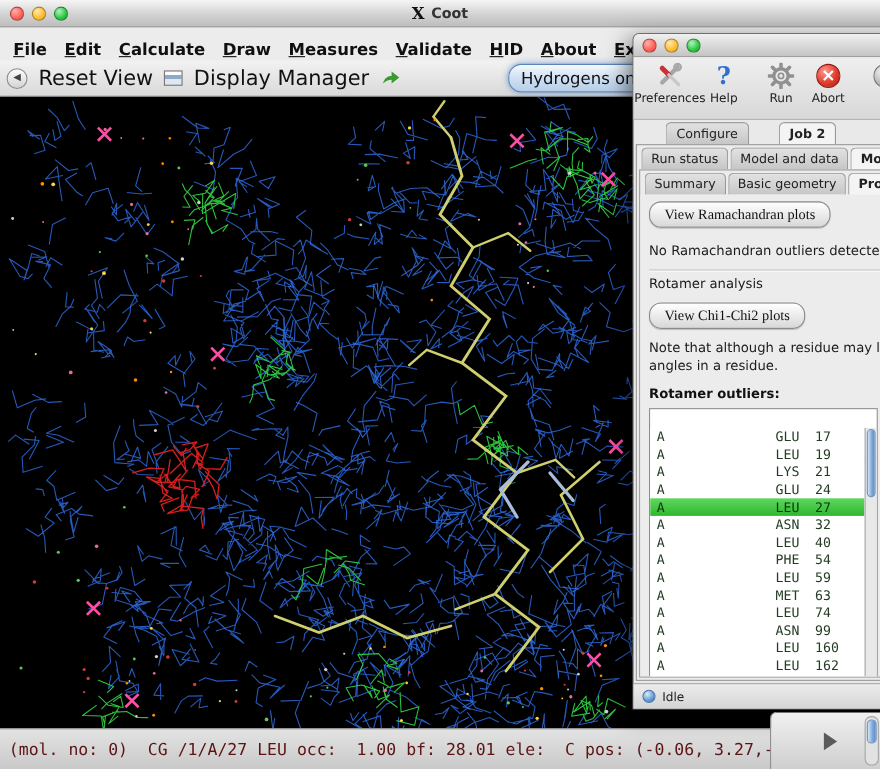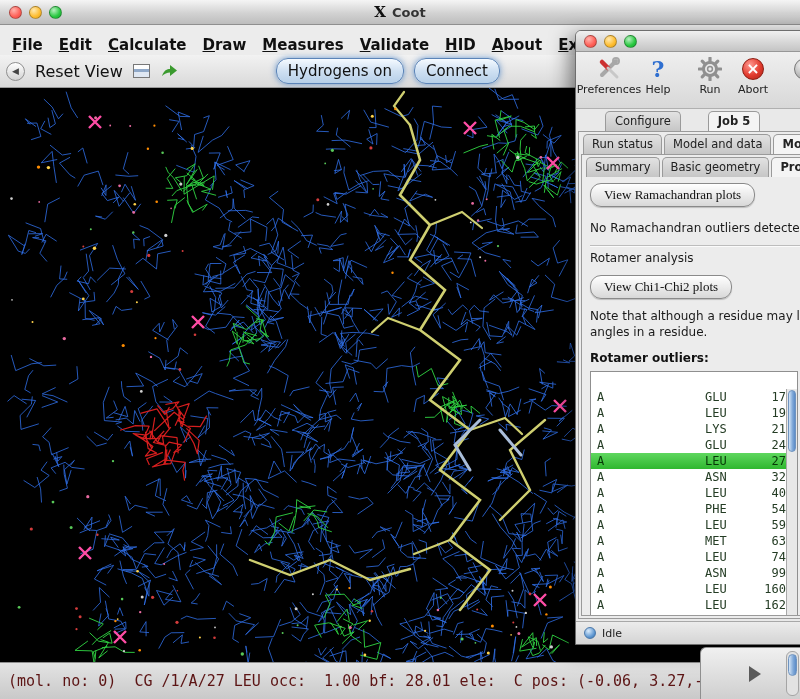--- a/index.html
+++ b/index.html
@@ -22,21 +22,21 @@
   .menubar{position:absolute;left:0;top:25px;width:800px;height:40px;background:#ececec;
     border-bottom:1px solid #a8a8a8;display:flex;align-items:center;padding:0 4px;}
   .menu-item{padding:0 8px;font-size:15px;font-weight:bold;color:#101010;white-space:nowrap;}
   .menu-item::first-letter{text-decoration:underline;}
 
   .toolbar{position:absolute;left:0;top:55px;width:800px;height:33px;
     background:linear-gradient(#f2f2f2,#d9d9d9);border-bottom:1px solid #9a9a9a;
     display:flex;align-items:center;padding:0 6px;gap:10px;}
   .round-icon{width:19px;height:19px;border-radius:50%;border:1px solid #8f8f8f;flex:0 0 19px;
     background:linear-gradient(#ffffff,#d2d2d2);color:#444;font-size:9px;line-height:17px;text-align:center;}
-  .tb-label{font-size:16px;color:#111;white-space:nowrap;}
+  .tb-label{font-size:19px;color:#111;white-space:nowrap;}
   .dm-icon{width:17px;height:14px;border:1px solid #777;flex:0 0 17px;
     background:linear-gradient(#fdfdfd 0 30%,#8fa8c8 30% 55%,#dfe7f2 55%);}
   .tb-btn{border:1px solid #5b84b8;border-radius:12px;white-space:nowrap;
     background:linear-gradient(#f5faff,#cfe0f2 50%,#b6cfe8);padding:3px 11px;font-size:15px;color:#111;
     box-shadow:0 0 6px rgba(90,140,200,.9);}
   .hydro{margin-left:88px;}
 
   .gl-canvas{position:absolute;left:0;top:88px;width:800px;height:574px;background:#000;}
 
   .statusbar{position:absolute;left:0;top:662px;width:800px;height:37px;
@@ -96,21 +96,21 @@
   .thead{display:flex;height:17px;}
   .th{background:linear-gradient(#fdfdfd,#dcdcdc);border-right:1px solid #b2b2b2;
     border-bottom:1px solid #a0a0a0;font-family:"DejaVu Sans","Liberation Sans",sans-serif;
     font-size:12px;padding:0 0 0 6px;line-height:16px;color:#111;white-space:nowrap;margin-top:44px;}
   .th.chain{width:112px;flex:0 0 112px;}
   .th.res{flex:1;}
   .tbody{position:absolute;top:17px;left:0;right:11px;bottom:0;overflow:hidden;background:#fff;}
   .trow{display:flex;height:16px;line-height:16px;color:#243c24;}
   .trow .c-chain{width:112px;flex:0 0 112px;padding-left:6px;}
   .trow .c-res{width:38px;flex:0 0 38px;padding-left:2px;}
-  .trow .c-num{flex:1;text-align:right;}
+  .trow .c-num{flex:1;text-align:left;}
   .trow.sel{background:linear-gradient(#5fd75f,#2fb72f);color:#073807;}
   .vsb{position:absolute;top:17px;right:0;bottom:0;width:11px;background:#e8e8e8;border-left:1px solid #a8a8a8;}
   .vsb-thumb{position:absolute;top:1px;left:1px;width:8px;height:62px;border-radius:4px;
     background:linear-gradient(90deg,#d4e5f7,#7fa8d8 60%,#5c8cc8);border:1px solid #6f94c0;}
 
   .dlg-status{flex:0 0 23px;background:linear-gradient(#ececec,#d4d4d4);border-top:1px solid #a8a8a8;
     display:flex;align-items:center;gap:6px;padding:0 8px;}
   .idle-orb{width:12px;height:12px;border-radius:50%;border:1px solid #4a78aa;
     background:radial-gradient(circle at 35% 30%,#dcecfb,#5a94d0 65%,#39699c);}
   .dlg-status-text{font-size:11px;color:#222;}
@@ -152,20 +152,21 @@
     <span class="menu-item">Validate</span>
     <span class="menu-item">HID</span>
     <span class="menu-item">About</span>
     <span class="menu-item">Ext</span>
   </div>
 
   <div class="toolbar">
     <span class="round-icon">◀</span>
     <span class="tb-label">Reset View</span>
     <span class="dm-icon"></span>
+    <span class="tb-label">Display Manager</span>
     <svg width="18" height="14" viewBox="0 0 18 14">
       <path d="M2 12 C4 6 7 5 10 5 L10 1 L17 6.5 L10 12 L10 8.5 C7 8.5 4.5 10 2 12 Z" fill="#3a9a2e"></path>
     </svg>
     <span class="tb-btn hydro">Hydrogens on</span>
     <span class="tb-btn">Connect</span>
   </div>
 
   <div class="gl-canvas">
     <svg id="mesh-svg" width="800" height="574" viewBox="0 0 800 574">
         <path d="M429.9 164.9L438.1 150.0L430.0 146.2M393.8 129.7L409.5 138.0L404.8 120.1L410.9 115.1L396.4 110.1M364.8 162.9L379.9 152.9L385.3 145.6M348.3 225.8L345.0 219.8L362.0 220.5M344.5 230.6L352.7 220.1L352.0 229.2L344.7 225.5M343.6 236.3L342.9 220.8L349.6 226.5L353.4 234.6L359.3 244.3M344.4 78.5L343.9 84.8L348.8 102.0L358.3 96.3L368.9 92.6M392.2 158.4L383.6 174.7L394.0 170.3M303.6 129.1L313.0 124.1L313.3 116.6M341.8 191.6L338.4 209.0L338.4 216.5M349.2 178.4L356.7 188.8L363.0 196.4L361.8 190.5L352.7 188.7M284.1 172.0L271.3 164.3L277.8 146.9L273.2 130.2L266.5 136.5M335.9 129.2L321.4 127.1L315.6 124.5M379.3 96.3L372.9 96.6L363.2 86.7M409.6 215.4L415.3 203.5L417.2 195.7L421.9 191.8M405.4 167.1L399.3 157.5L388.8 170.6L397.4 158.2M381.1 205.3L387.3 202.9L396.3 213.8L389.1 226.4L388.0 215.8M415.7 213.0L408.9 214.7L417.2 221.3L431.4 213.7M335.0 135.5L341.6 123.0L340.3 134.4L348.0 127.2L343.0 115.1M412.0 185.3L407.3 190.1L420.7 197.0M345.4 190.6L348.9 172.7L351.7 178.6L351.5 184.8M280.7 197.7L283.3 181.2L269.7 179.8L263.7 166.2L267.8 171.1M343.7 155.8L330.6 158.4L340.6 146.9L346.5 145.5M365.6 153.6L371.3 163.8L378.5 149.7L376.7 141.8M343.1 105.8L333.7 105.3L337.2 115.7L323.7 108.7M401.6 210.6L392.2 207.4L404.4 193.6M321.8 228.9L321.1 246.1L326.8 248.1M335.9 204.0L329.5 211.0L333.0 203.8L331.8 197.2L324.1 191.1M316.7 157.4L306.6 152.6L298.2 139.7L291.2 132.8M398.8 228.5L399.5 219.9L391.5 229.3L401.8 224.6M321.2 165.6L319.2 159.8L332.7 161.6L328.0 157.9L317.2 155.9M348.0 167.6L343.4 182.8L343.2 169.7L333.1 172.7L340.7 172.5M345.7 185.8L351.0 172.3L367.1 179.5M378.8 126.7L374.6 121.3L369.4 128.3M284.0 201.5L279.0 217.9L272.8 210.9L264.2 196.4M298.1 143.2L282.1 134.1L283.5 121.4L269.4 109.5L278.2 103.1M400.1 92.0L388.1 82.7L373.3 83.4L360.2 87.5M380.3 152.6L374.7 137.3L379.4 144.2M430.2 179.3L441.6 166.5L435.7 172.4L451.3 170.0L458.4 185.4M289.7 211.2L284.6 201.6L288.5 196.7M355.6 120.5L345.1 116.2L347.6 133.9L341.6 128.3M299.7 198.4L294.7 192.7L298.9 186.4M277.8 165.6L278.5 153.2L276.0 162.6L267.6 166.6M433.7 162.0L435.3 176.1L449.0 167.8L442.8 155.7M422.2 174.9L414.7 169.6L429.6 166.4L441.1 169.2M330.1 213.6L320.3 228.3L314.8 219.1" fill="none" stroke="#2f6fe8" stroke-width="1" stroke-opacity="0.8" stroke-linejoin="round"></path>
@@ -398,21 +399,21 @@
       <div class="tool partial">
         <span class="tool-icon">
             <span class="gray-orb"></span>
           </span>
         <span></span>
       </div>
     </div>
 
     <div class="tabrow lvl1">
       <span class="tab">Configure</span>
-      <span class="tab active">Job 5</span>
+      <span class="tab active">Job 2</span>
     </div>
 
     <div class="nbpanel">
       <div class="tabrow">
         <span class="tab">Run status</span>
         <span class="tab">Model and data</span>
         <span class="tab active">MolProbity</span>
       </div>
 
       <div class="nbpanel">

